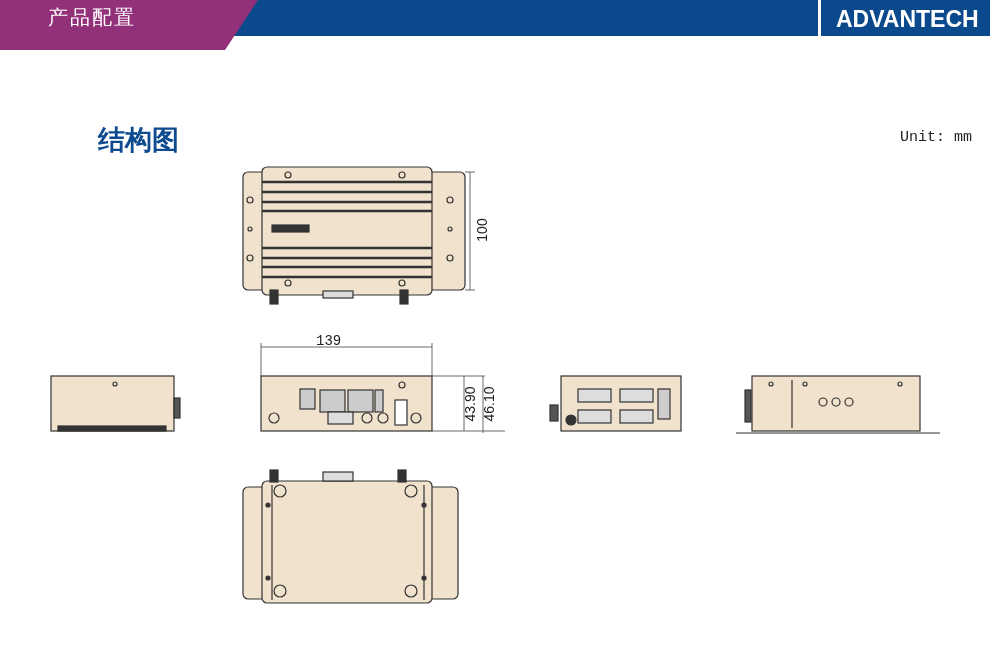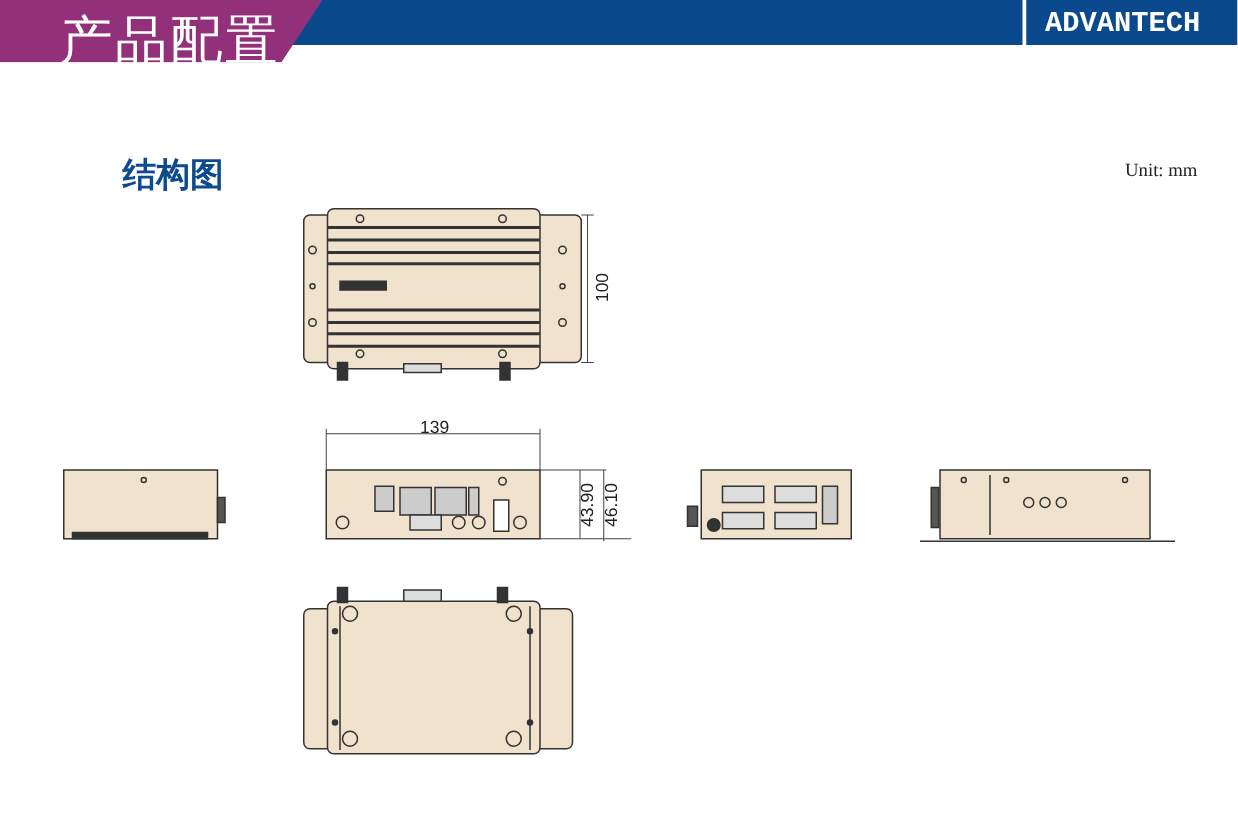--- a/index.html
+++ b/index.html
@@ -1,23 +1,23 @@
 <!DOCTYPE html>
 <html><head>
 <meta charset="utf-8">
 <style>
   html,body{margin:0;padding:0;background:#fff;}
   body{width:990px;height:662px;position:relative;overflow:hidden;font-family:"DejaVu Sans",sans-serif;}
   .band-blue{position:absolute;left:0;top:0;width:990px;height:36px;background:#0a4a8c;}
   .band-purple{position:absolute;left:0;top:0;width:258px;height:50px;background:#93307a;clip-path:polygon(0 0,100% 0,225px 50px,0 50px);}
-  .hdr-title{position:absolute;left:48px;top:4px;font-size:42px;color:#fff;letter-spacing:2px;font-family:Liberation Serif, serif;text-align:center;}
+  .hdr-title{position:absolute;left:48px;top:4px;font-size:20px;color:#fff;letter-spacing:2px;font-family:Liberation Serif, serif;text-align:center;}
   .divider{position:absolute;left:818px;top:0;width:3px;height:36px;background:#fff;}
-  .logo{position:absolute;left:836px;top:6px;font-family:Liberation Mono, monospace;font-weight:bold;font-size:23px;color:#fff;letter-spacing:0px;}
+  .logo{position:absolute;left:836px;top:6px;font-family:Liberation Sans, sans-serif;font-weight:bold;font-size:23px;color:#fff;letter-spacing:0px;}
   .section-title{position:absolute;left:50px;top:122px;font-size:27px;font-weight:bold;color:#0d4a8f;margin-left:48px;}
-  .unit{position:absolute;left:900px;top:129px;font-size:15px;color:#222;font-family:Liberation Serif, serif;}
+  .unit{position:absolute;left:900px;top:129px;font-size:15px;color:#222;font-family:Liberation Mono, monospace;}
   svg{position:absolute;left:0;top:0;}
 </style>
 </head>
 <body>
 
 <div class="band-blue"></div>
 <div class="band-purple"></div>
 <div class="hdr-title">产品配置</div>
 <div class="divider"></div>
 <div class="logo">ADVANTECH</div>
@@ -130,15 +130,15 @@
     <line x1="261" y1="343" x2="261" y2="376"></line>
       <line x1="432" y1="343" x2="432" y2="376"></line>
     <line x1="432" y1="376" x2="485" y2="376"></line>
       <line x1="432" y1="431" x2="505" y2="431"></line>
     <line x1="464" y1="376" x2="464" y2="431"></line>
       <line x1="483" y1="376" x2="483" y2="433"></line>
   </g>
 </svg>
 
 <div style="position:absolute;left:470px;top:222px;font-size:14px;font-family:'Liberation Sans',sans-serif;transform:rotate(-90deg);color:#222;">100</div>
-<div style="position:absolute;left:336px;top:333px;font-size:14px;font-family:Liberation Sans, sans-serif;color:#222;">139</div>
+<div style="position:absolute;left:316px;top:333px;font-size:14px;font-family:Liberation Mono, monospace;color:#222;">139</div>
 <div style="position:absolute;left:452px;top:396px;font-size:14px;font-family:'Liberation Sans',sans-serif;transform:rotate(-90deg);color:#222;">43.90</div>
 <div style="position:absolute;left:471px;top:396px;font-size:14px;font-family:'Liberation Sans',sans-serif;transform:rotate(-90deg);color:#222;">46.10</div>
 
 </body></html>

